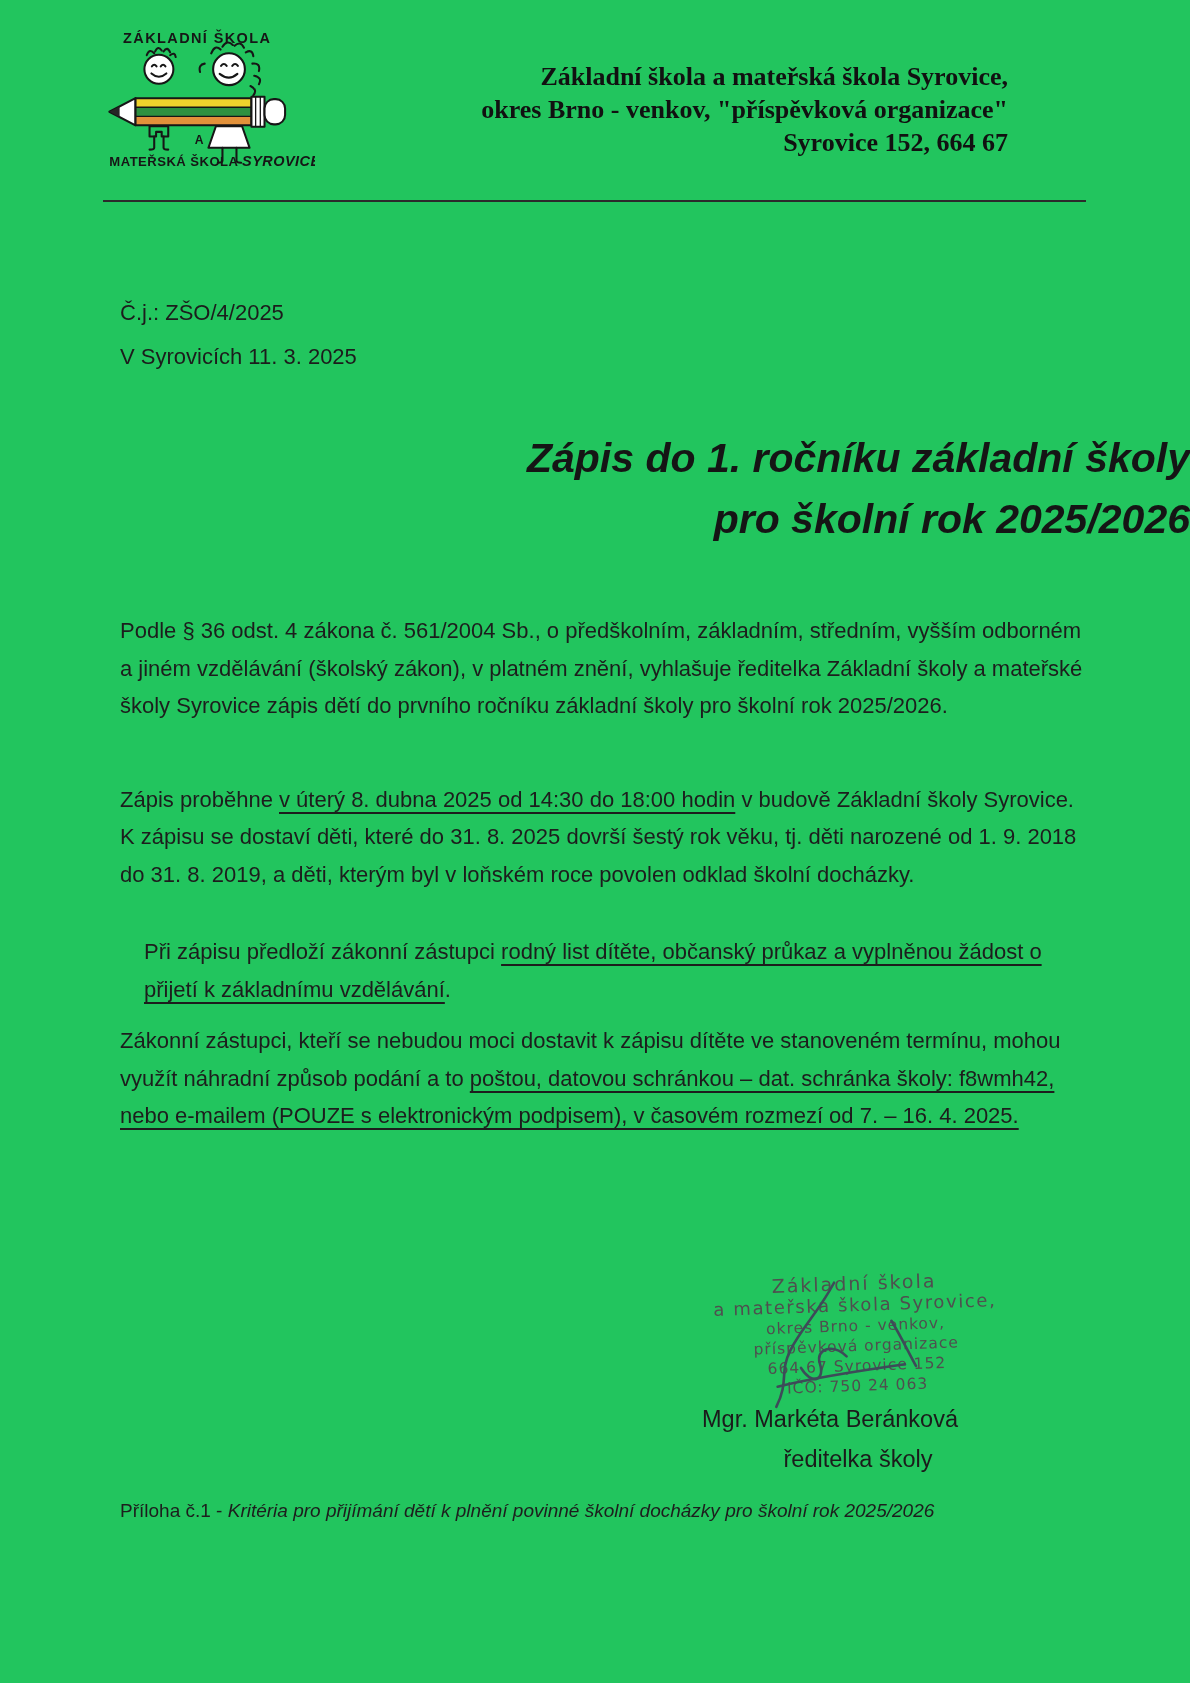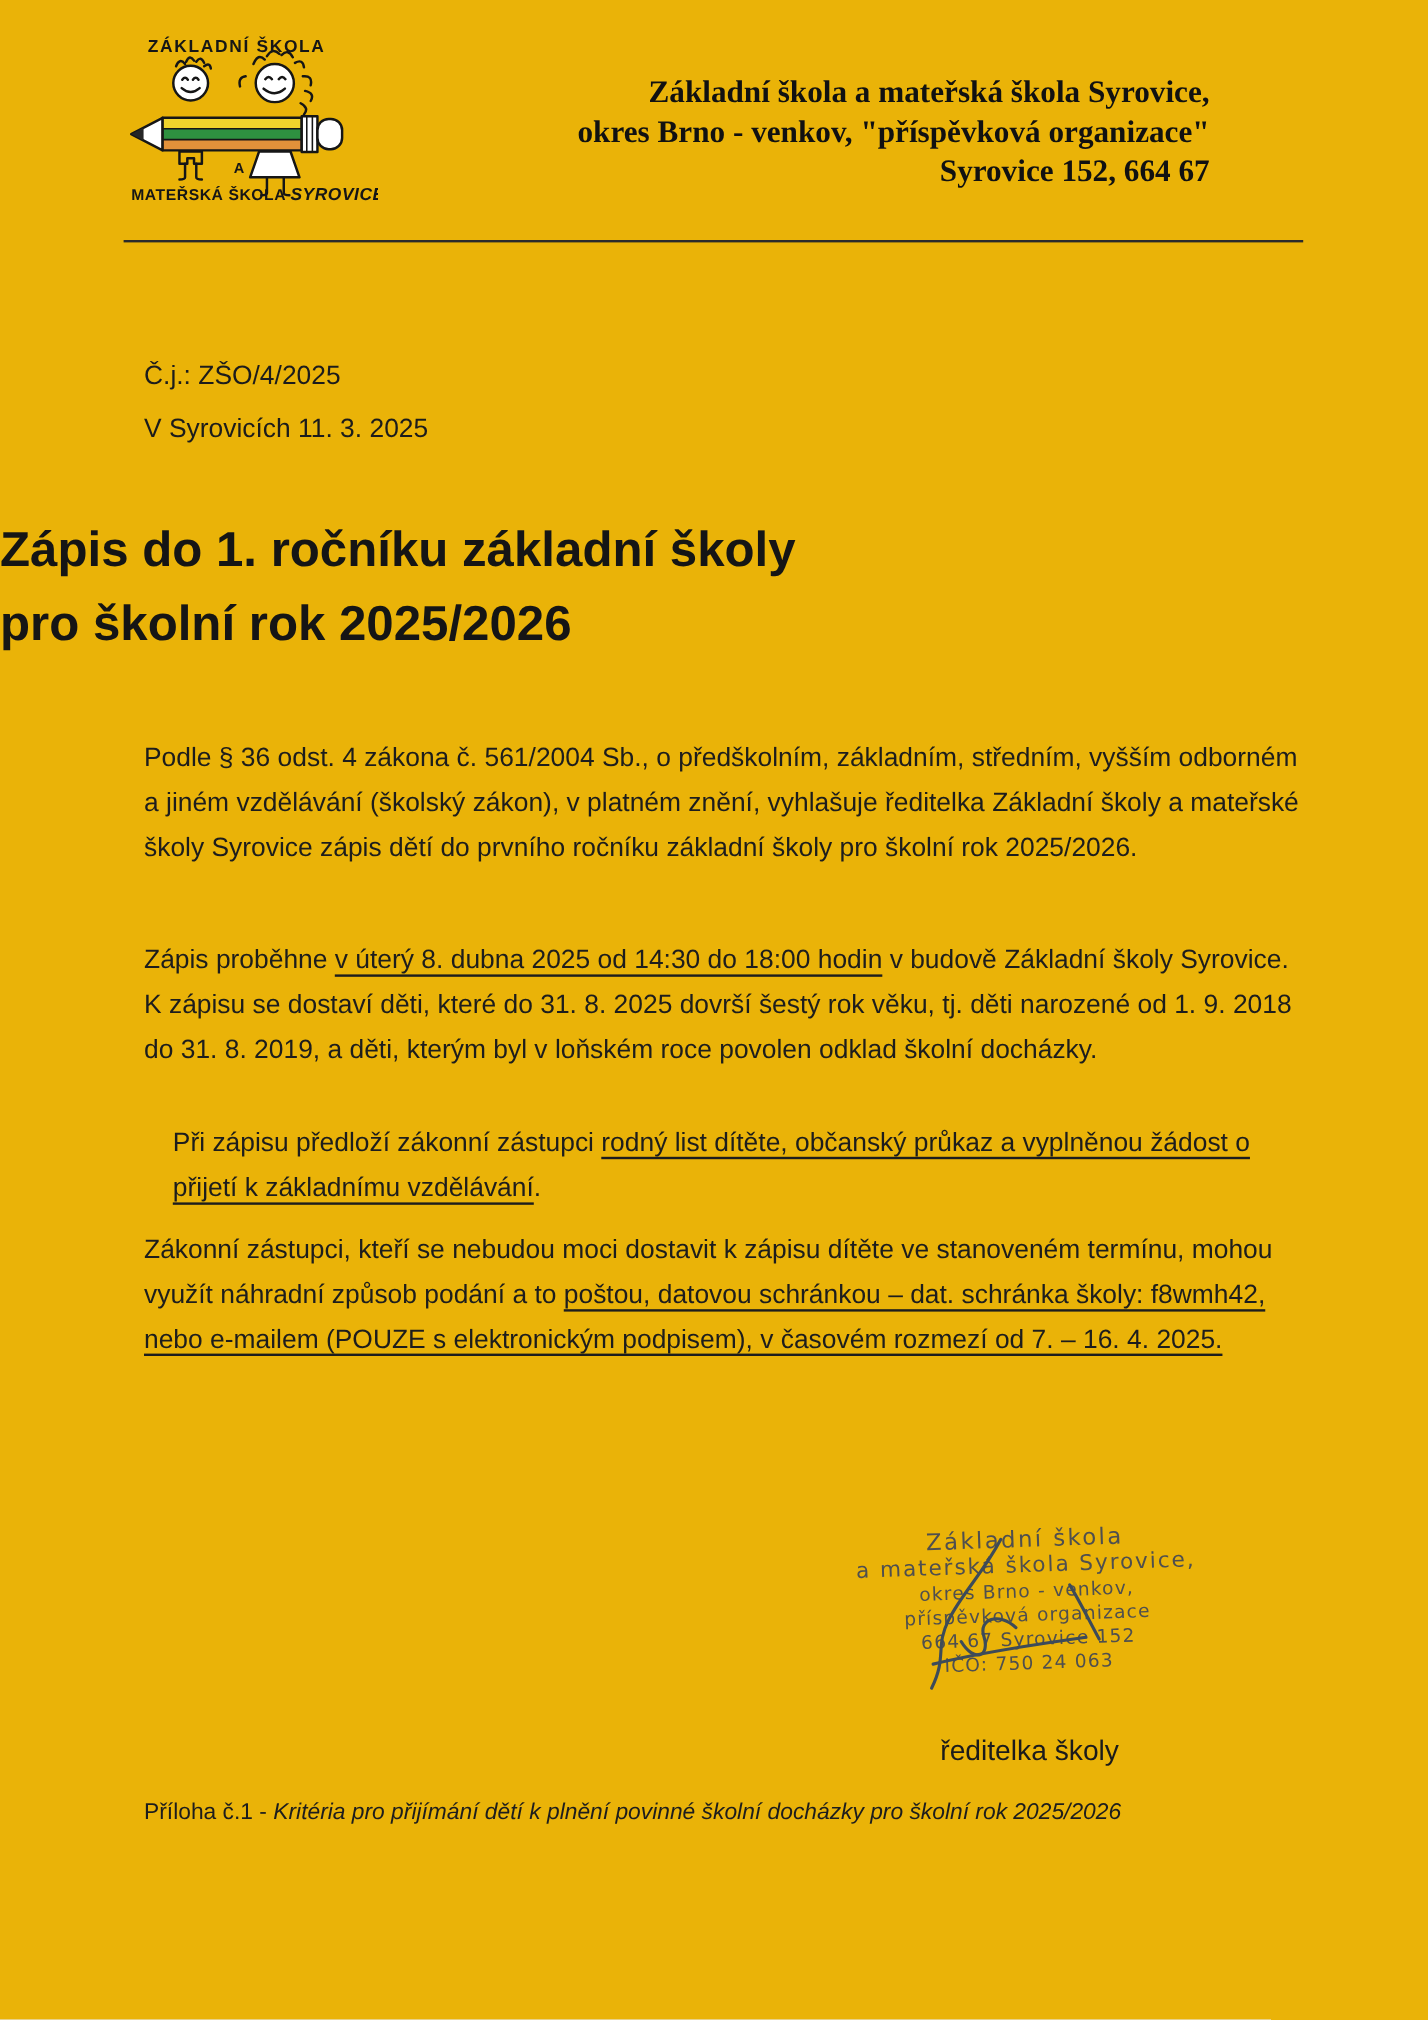--- a/index.html
+++ b/index.html
@@ -1,40 +1,40 @@
 <!DOCTYPE html>
 <html lang="cs"><head>
 <meta charset="utf-8">
 <style>
   html,body{margin:0;padding:0;background:#e8e8e8;}
   .page{
     position:relative;
     width:1190px;height:1683px;
-    background:#eab308;
+    background:#22c55e;
     font-family:"Liberation Sans","DejaVu Sans",sans-serif;
     color:#1c1c1c;
     overflow:hidden;
     margin:0 auto;
   }
   
   .logo-box{position:absolute;top:26px;left:100px;width:215px;height:150px;}
   .org-block{
     position:absolute;top:60px;right:182px;
     text-align:right;
     font-family:"Liberation Serif","DejaVu Serif",serif;
     font-weight:bold;font-size:26px;line-height:33px;
     color:#111;
   }
   .header-rule{position:absolute;top:200px;left:103px;right:104px;height:2px;background:#2b2b2b;}
   
   .ref-line{position:absolute;top:300px;left:120px;font-size:22px;}
   .date-line{position:absolute;top:344px;left:120px;font-size:22px;}
   
-  .doc-title{position:absolute;top:428px;left:0;width:100%;text-align:left;
-    font-weight:bold;font-size:41px;line-height:61px;color:#151515;}
+  .doc-title{position:absolute;top:428px;left:0;width:100%;text-align:right;
+    font-weight:bold;font-size:41px;line-height:61px;color:#151515;font-style:italic;}
   
   .doc-body{position:absolute;top:612px;left:120px;width:970px;
     font-size:22px;line-height:37.5px;color:#1d1d1d;}
   .doc-body p{margin:0;}
   .doc-body p:nth-of-type(1){margin-bottom:56px;}
   .doc-body p:nth-of-type(2){margin-bottom:40px;}
   .doc-body p:nth-of-type(3){margin-bottom:14px;margin-left:24px;}
   .doc-body p:nth-of-type(4){margin-bottom:18px;}
   .u{text-decoration:underline;text-underline-offset:5px;text-decoration-thickness:1.5px;}
   
@@ -135,19 +135,20 @@
       </div>
     <svg class="scrawl" viewBox="0 0 336 146">
       <g fill="none" stroke="#3d4b59" stroke-width="2.6" stroke-linecap="round">
         <path d="M86,138 C100,112 90,104 102,82 C114,60 132,44 148,16"></path>
         <path d="M112,100 C122,118 136,114 131,96 C127,82 144,76 158,90"></path>
         <path d="M88,118 C126,110 178,104 216,100"></path>
         <path d="M204,56 C212,70 219,86 227,102"></path>
       </g>
     </svg>
   </div>
+  <div class="sig-name">Mgr. Markéta Beránková</div>
   <div class="sig-role">ředitelka školy</div>
 
   <div class="footer-line">
     <span>Příloha č.1 - </span><span class="it">Kritéria pro přijímání dětí k plnění povinné školní docházky pro školní rok 2025/2026</span>
   </div>
 
 </div>
 
 </body></html>

